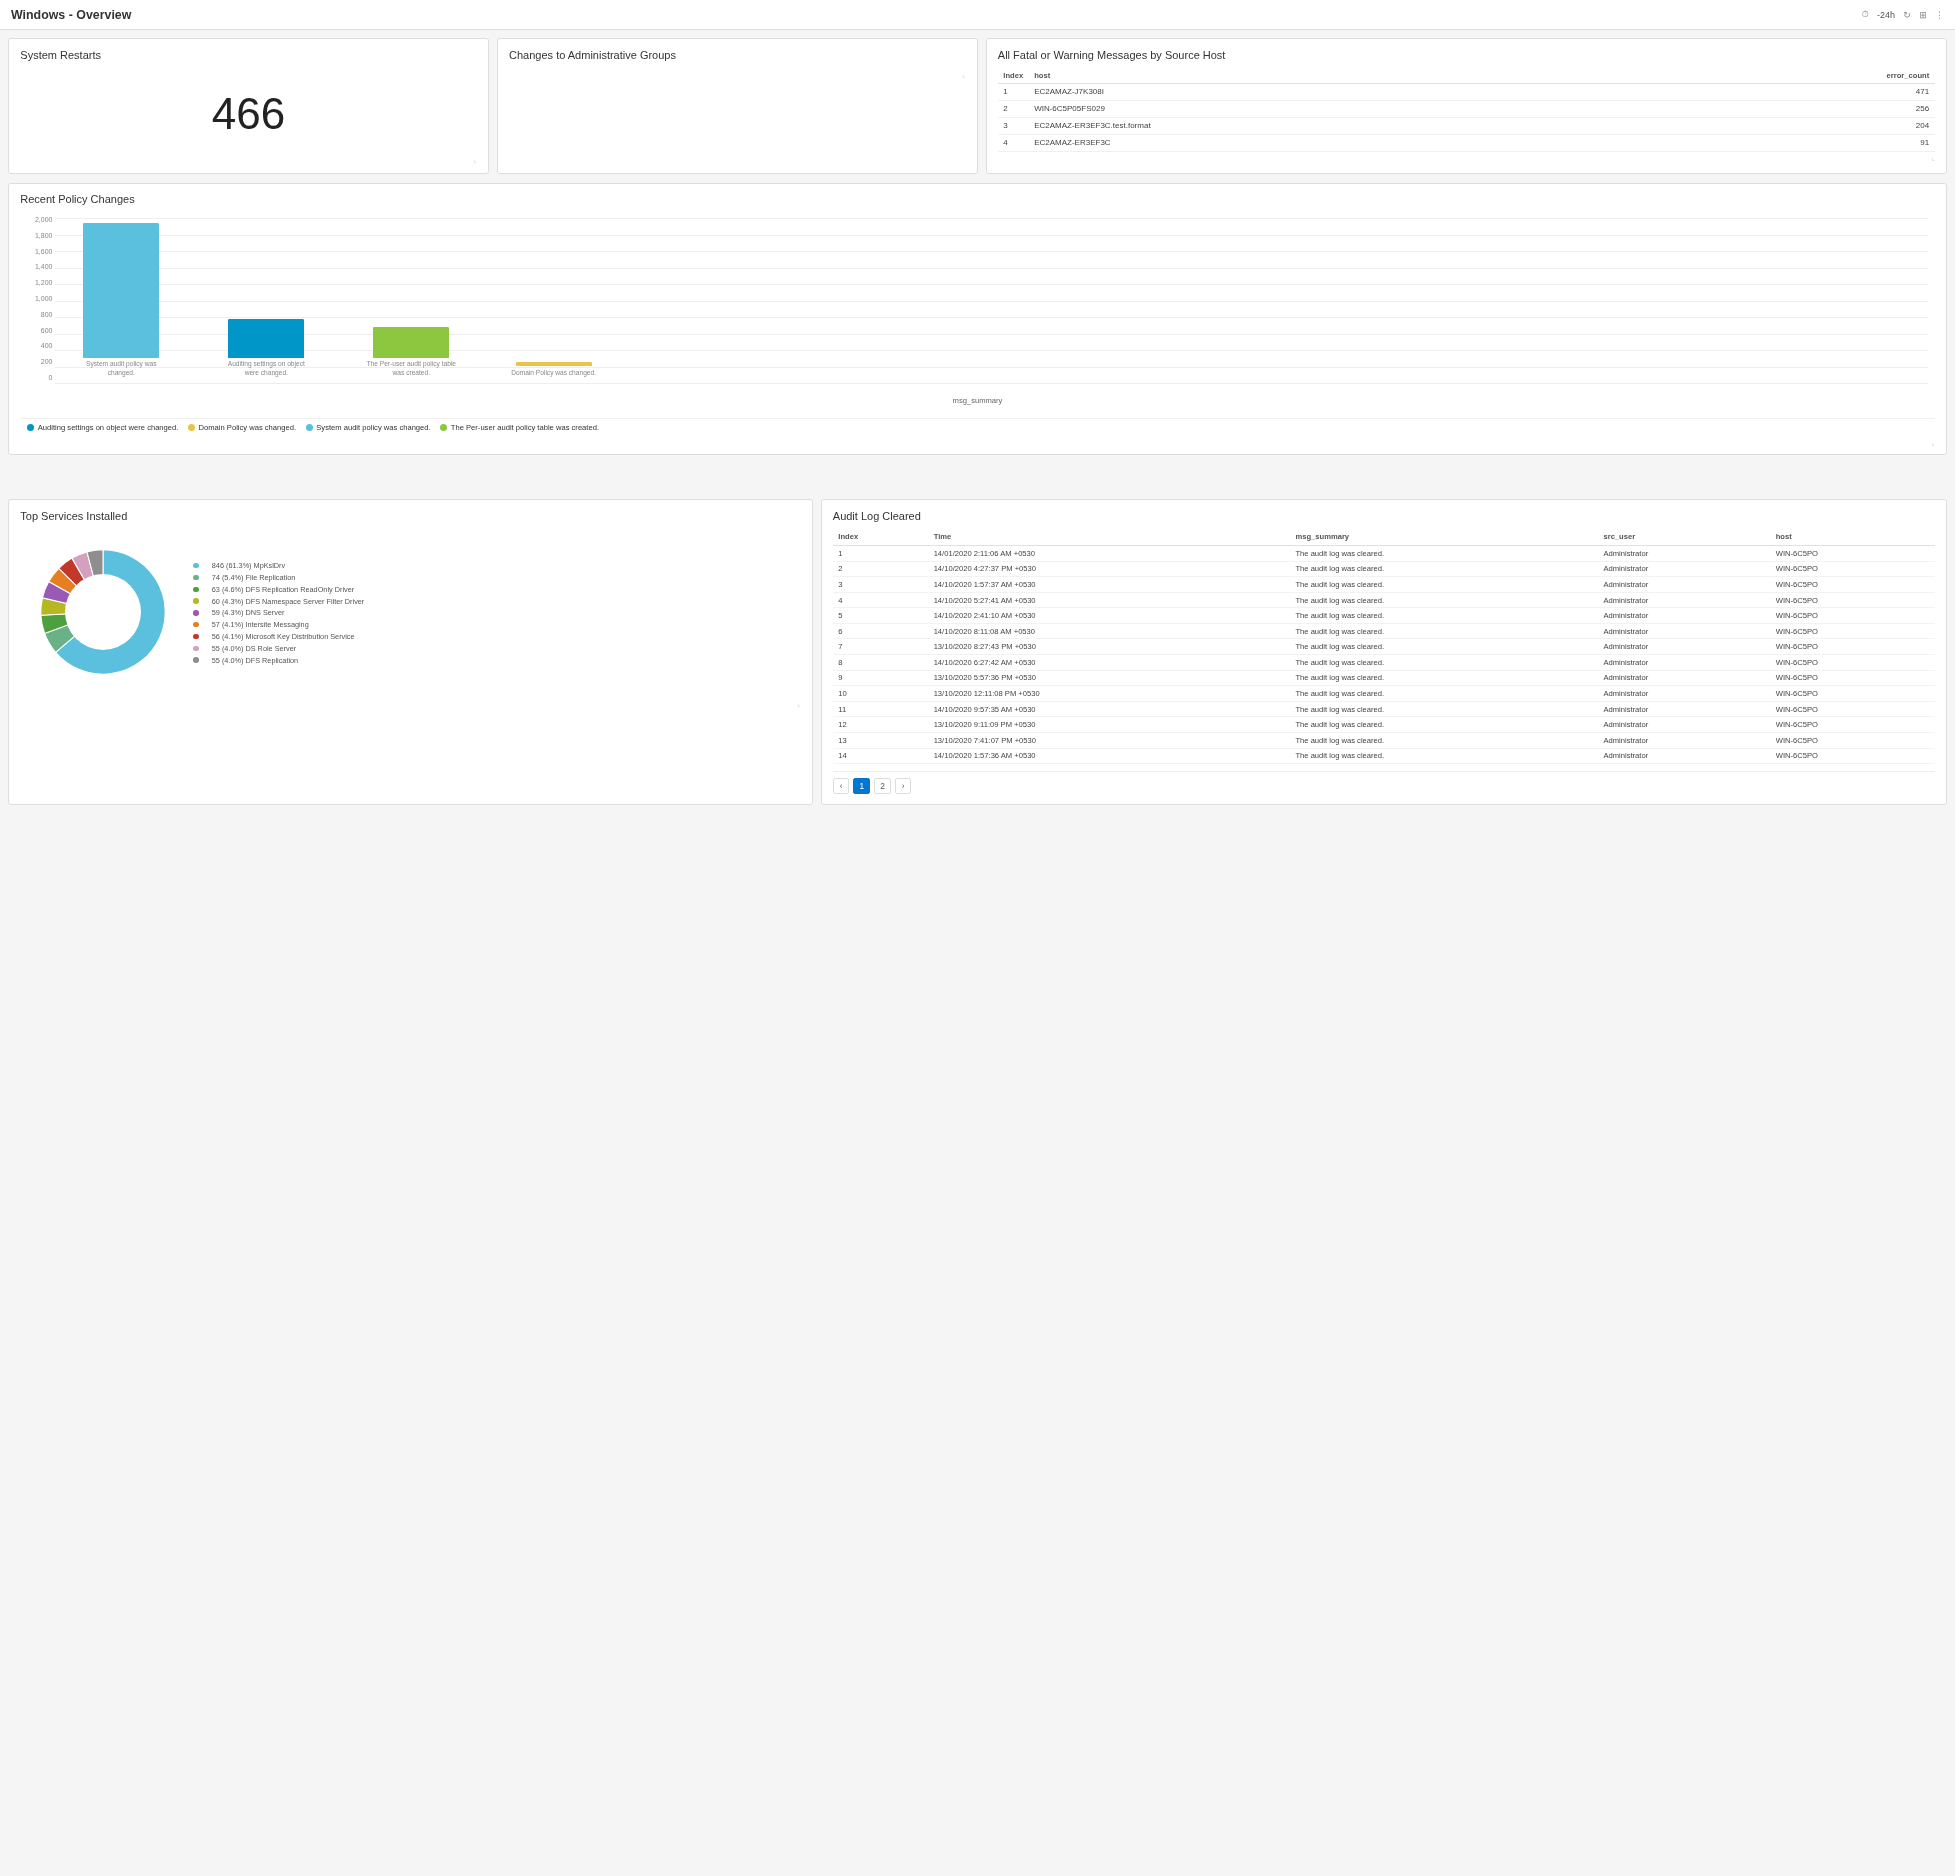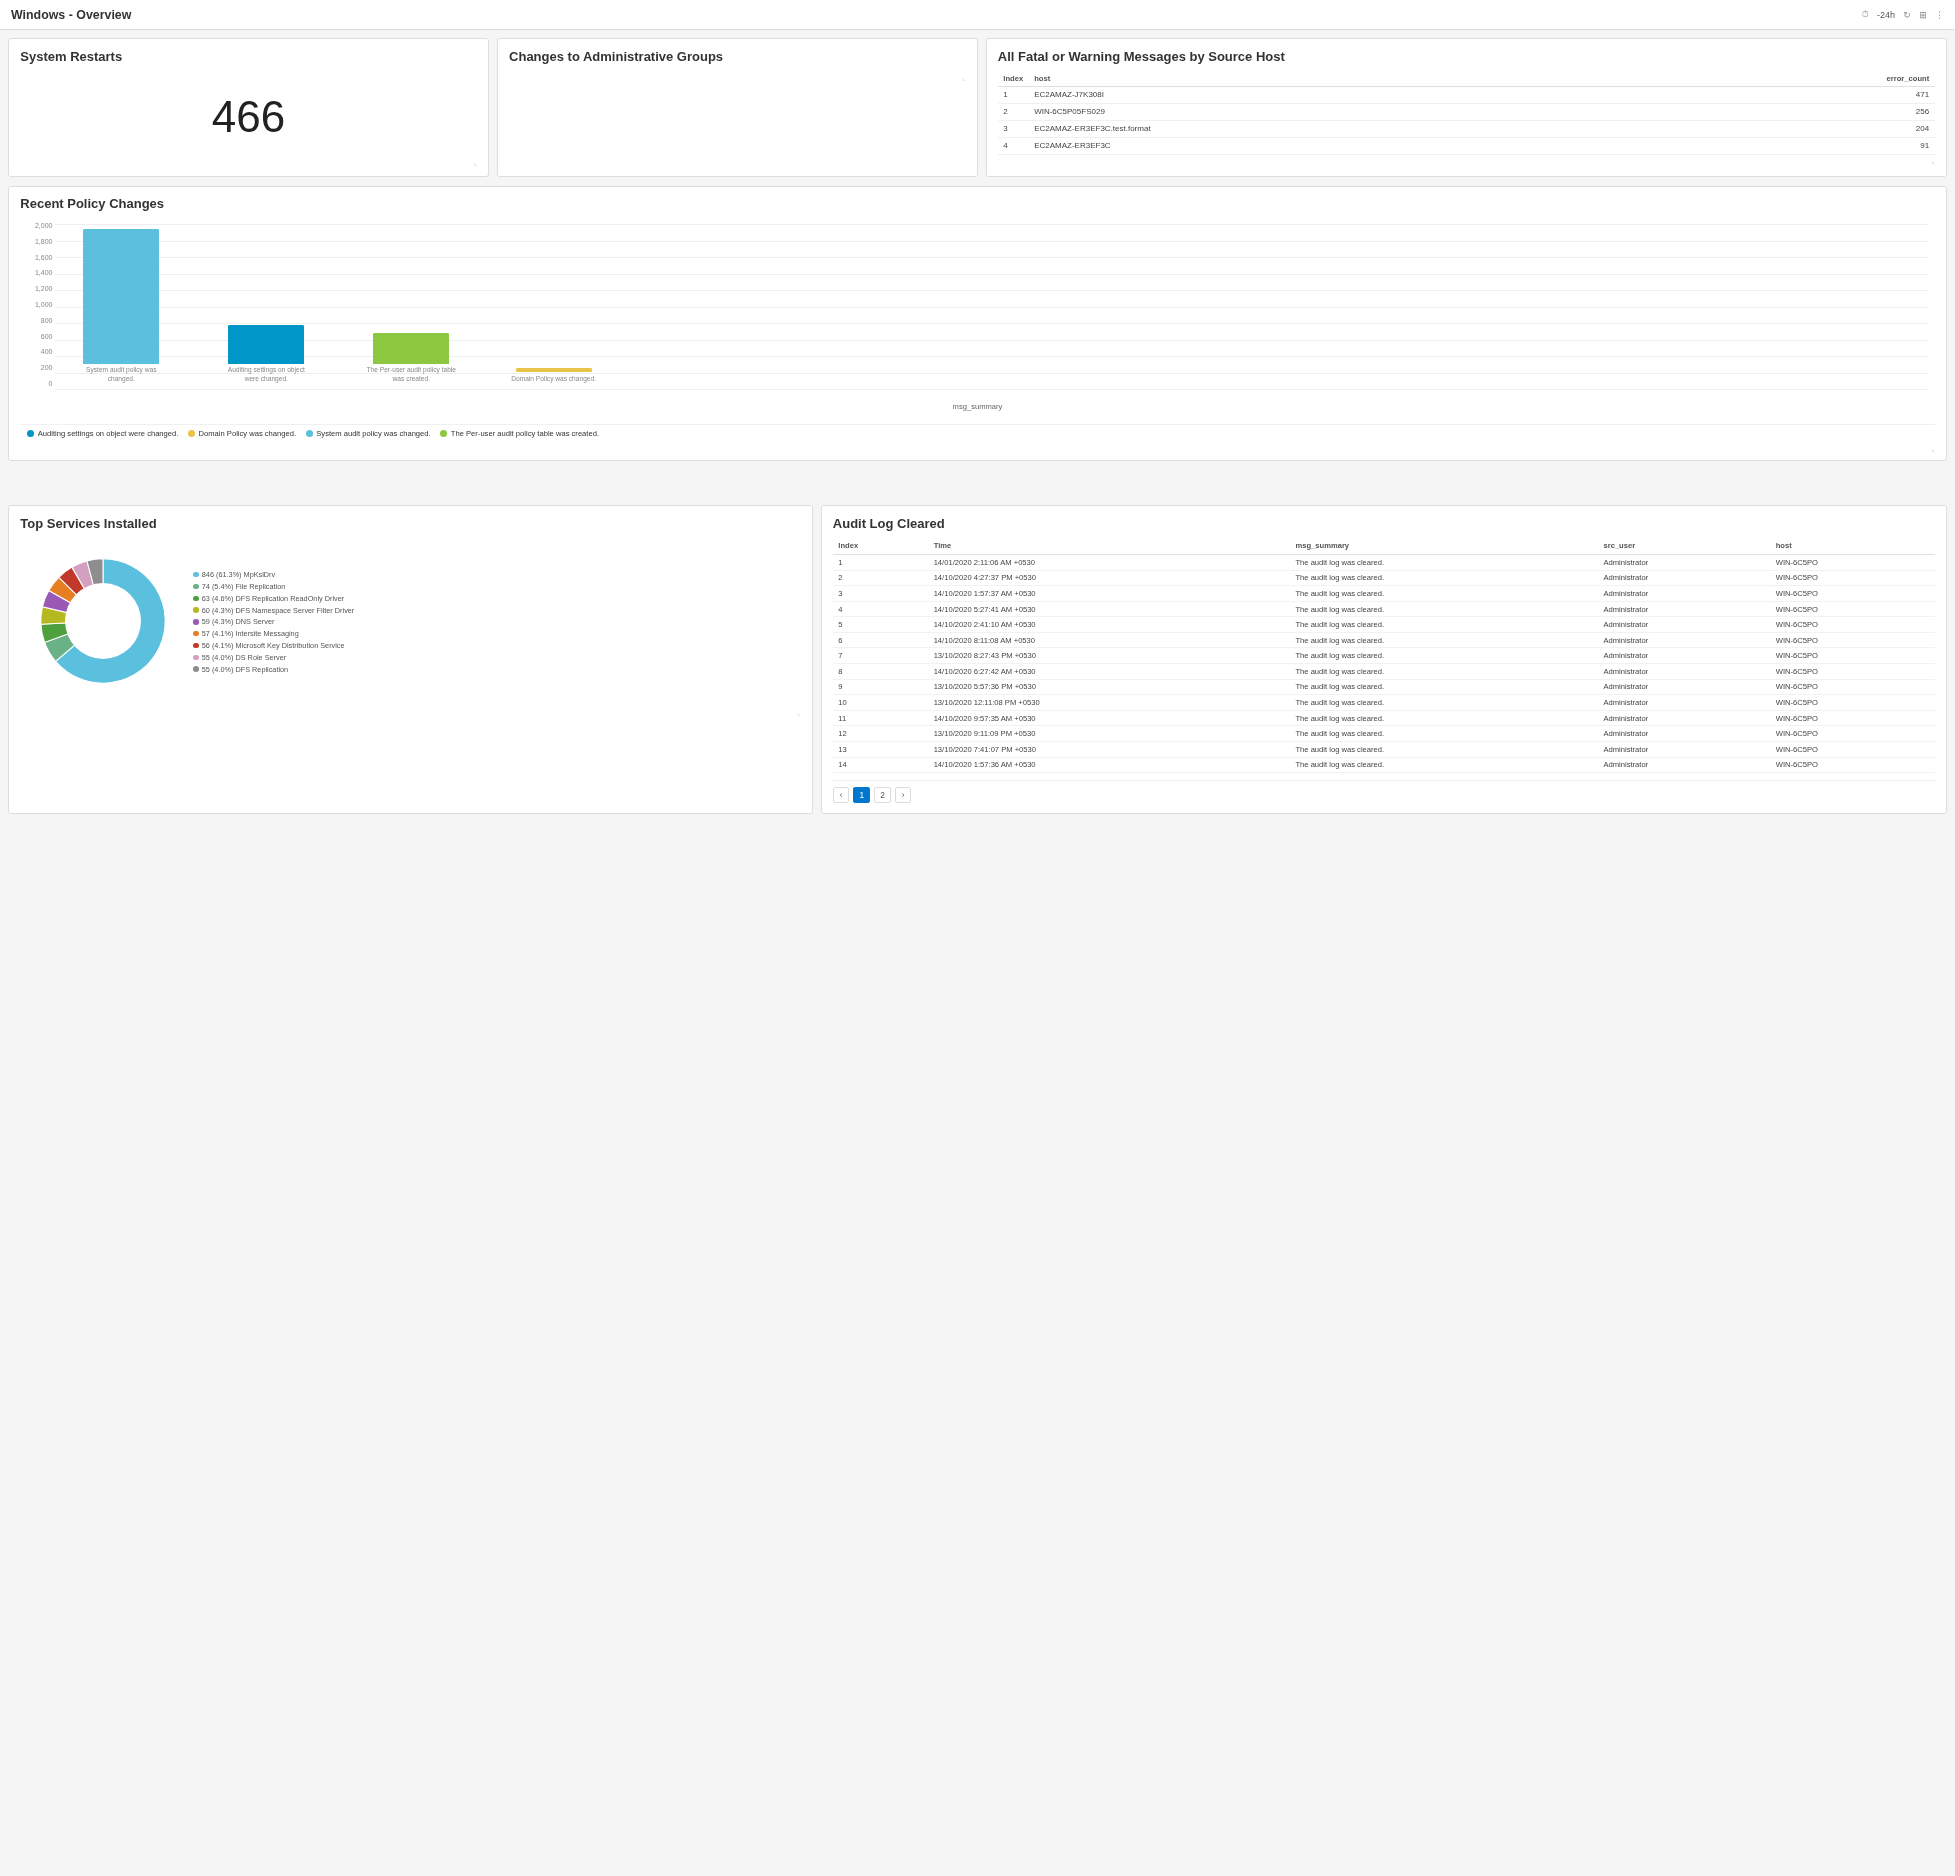--- a/index.html
+++ b/index.html
@@ -45,22 +45,22 @@
       grid-template-columns: 1fr 1fr 2fr;
       gap: 8.3px;
     }
     .panel {
       background: #fff;
       border: 0.7px solid #ddd;
       border-radius: 2.8px;
       padding: 9.7px 11px;
     }
     .panel-title {
-      font-size: 13px;
-      font-weight: 700;
+      font-size: 11px;
+      font-weight: 400;
       color: #333;
       margin-bottom: 7px;
     }
     .big-number {
       font-size: 44px;
       font-weight: 300;
       color: #222;
       text-align: center;
       padding: 21px 0 14px;
     }
@@ -162,21 +162,21 @@
     .pie-labels {
       font-size: 7.3px;
       color: #555;
       display: flex;
       flex-direction: column;
       gap: 2.8px;
     }
     .pie-label-item {
       display: flex;
       align-items: center;
-      gap: 3px;
+      gap: 13px;
     }
     .pie-dot {
       width: 5.5px;
       height: 5.5px;
       border-radius: 50%;
       flex-shrink: 0;
     }
     
     .audit-table {
       width: 100%;

